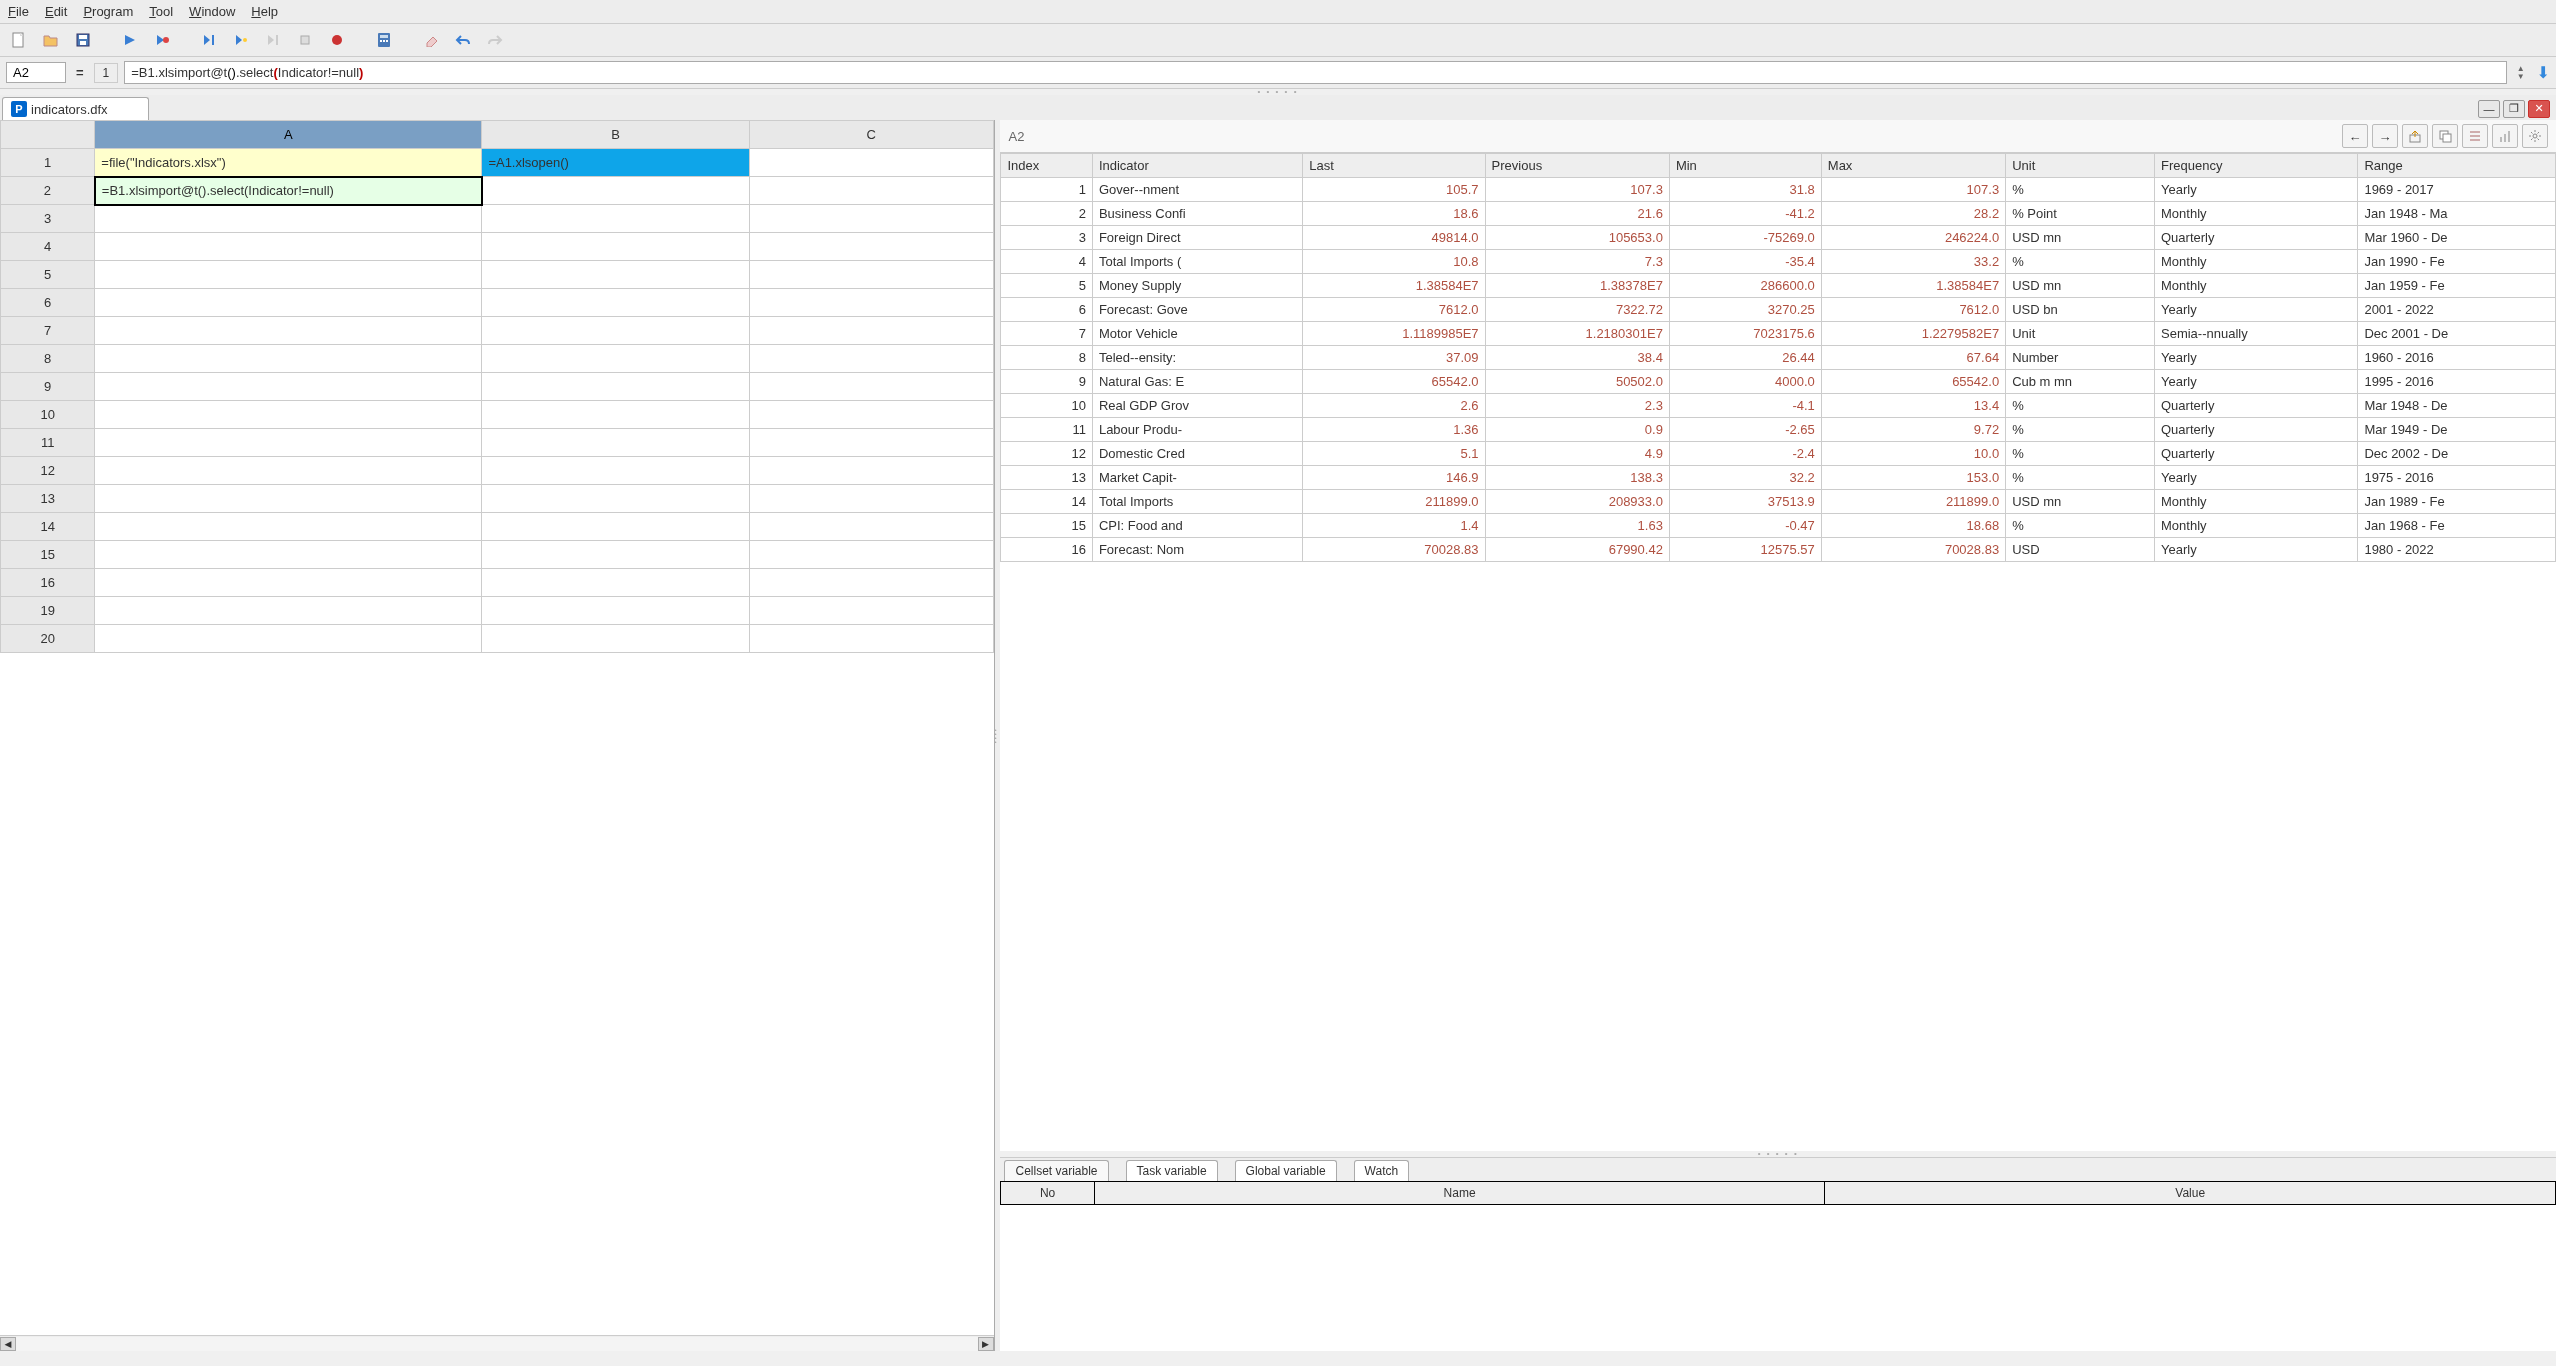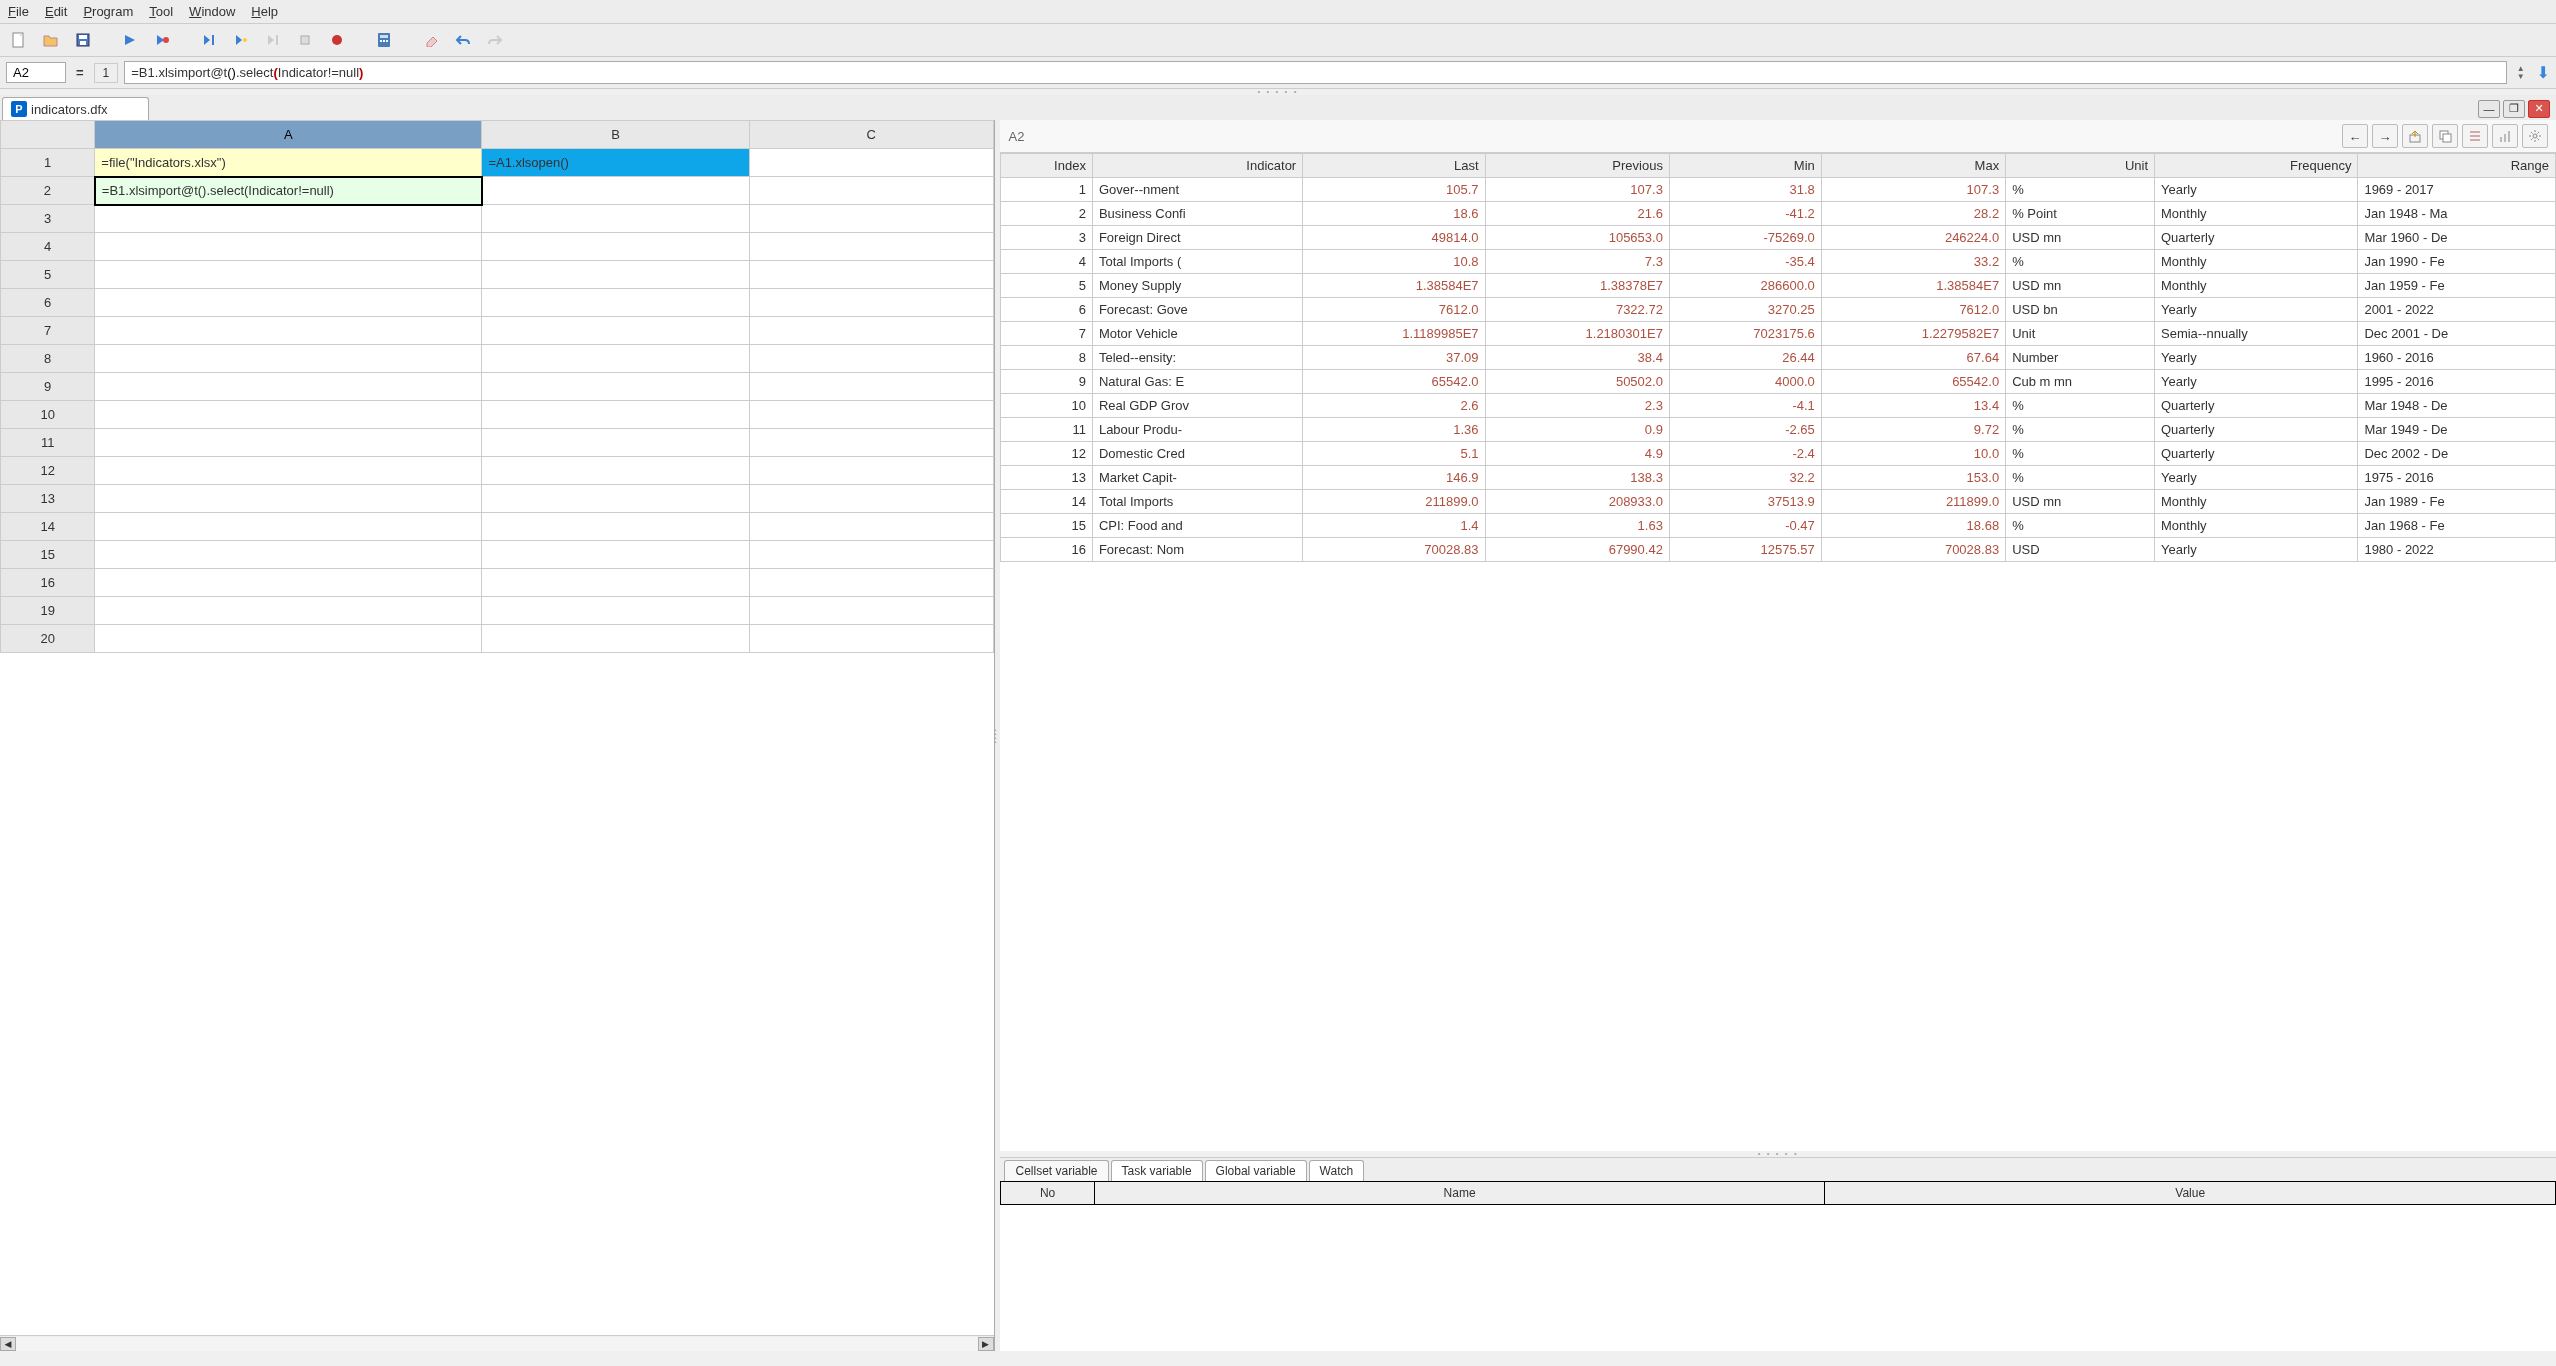--- a/index.html
+++ b/index.html
@@ -44,25 +44,25 @@
 td.cell-a1 { background: #ffffcc; }
 td.cell-b1 { background: #0ea5e9; }
 td.cell-a2 { background: #e6ffe6; border: 2px solid #000 !important; }
 .right-header { padding: 4px 8px; display: flex; justify-content: space-between; align-items: center; border-bottom: 1px solid #ccc; background: #f8f8f8; }
 .right-header-label { color: #666; }
 .right-icons { display: flex; gap: 4px; }
 .right-icon-btn { width: 26px; height: 24px; border: 1px solid #bbb; background: #f4f4f4; display: flex; align-items: center; justify-content: center; cursor: pointer; border-radius: 2px; }
 .data-table-container { flex: 1; overflow: auto; background: #fff; }
 table.data { border-collapse: collapse; width: 100%; }
 table.data th, table.data td { border: 1px solid #ccc; padding: 3px 6px; font-size: 13px; height: 24px; white-space: nowrap; overflow: hidden; }
-table.data th { background: #eee; font-weight: normal; text-align: right; }
+table.data th { background: #eee; font-weight: normal; text-align: left; }
 table.data td.num { text-align: right; color: #b05040; }
 table.data td.idx { text-align: right; }
 table.data td.txt { text-align: left; }
-.bottom-tabs { display: flex; gap: 2px; padding: 2px 4px 0 4px; background: #eee; border-top: 1px solid #ccc; }
+.bottom-tabs { display: flex; gap: 17px; padding: 2px 4px 0 4px; background: #eee; border-top: 1px solid #ccc; }
 .btab { background: #fff; border: 1px solid #aaa; border-bottom: none; padding: 3px 10px; font-size: 12px; border-radius: 3px 3px 0 0; cursor: pointer; }
 .btab.active { background: #f8f8f8; }
 .var-table { background: #fff; flex-shrink: 0; }
 table.vars { border-collapse: collapse; width: 100%; }
 table.vars th { border: 1px solid #000000; background: #eee; padding: 4px; font-weight: normal; font-size: 12px; }
 .hscroll { height: 16px; background: #eee; border-top: 1px solid #ccc; display: flex; align-items: center; }
 .hscroll .track { flex: 1; background: #f4f4f4; height: 14px; position: relative; }
 .hscroll .btn { width: 16px; height: 14px; background: #ddd; border: 1px solid #aaa; display: flex; align-items: center; justify-content: center; font-size: 9px; cursor: pointer; }
 svg { display: block; }
 </style>

